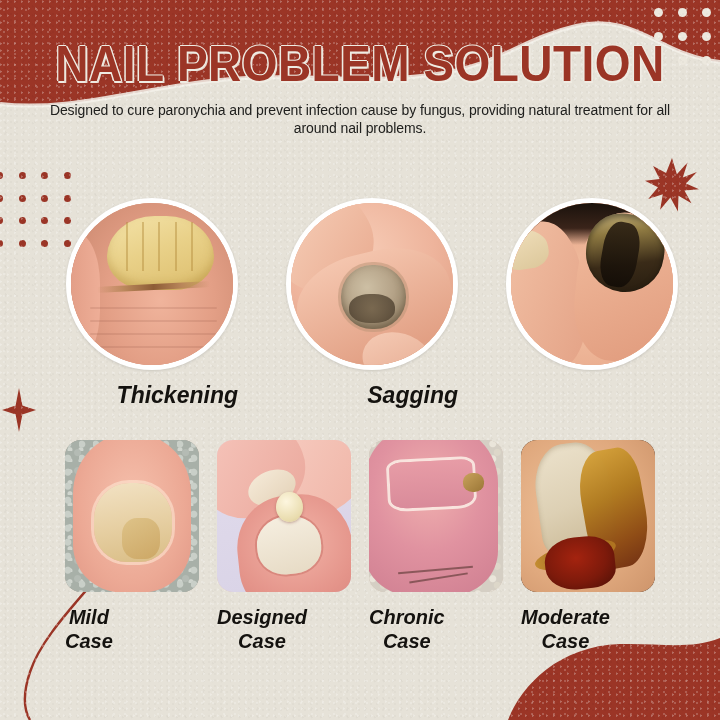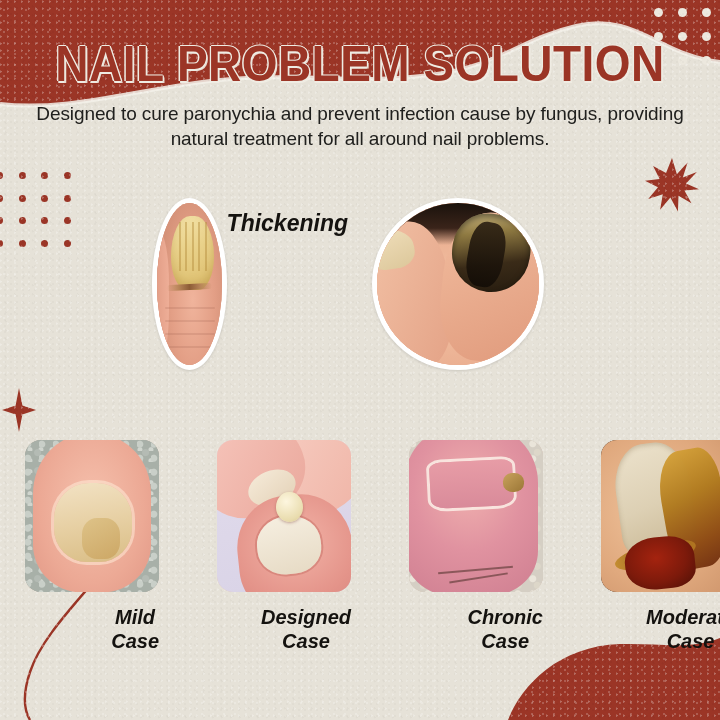--- a/index.html
+++ b/index.html
@@ -94,51 +94,51 @@
     transform:scaleX(.92);
     text-shadow:
        1.5px 0 0 #efece3, -1.5px 0 0 #efece3,
        0 1.5px 0 #efece3, 0 -1.5px 0 #efece3,
        2px 2px 0 rgba(239,236,227,.9);
     line-height:1.05;
   }
   .subtitle{
     margin:10px auto 0;
     width:660px;
-    font-size:19px;
+    font-size:14px;
     line-height:1.33;
     color:#20201e;
     letter-spacing:-.1px;
   }
 
   
   .row-circles{
     position:absolute; top:198px; left:0; width:720px; height:220px; z-index:4;
     display:flex; justify-content:center; gap:24px;
   }
-  .circle-item{ width:196px; display:flex; flex-direction:row; align-items:flex-start; }
+  .circle-item{ width:196px; display:flex; flex-direction:column; align-items:flex-end; }
 
   .circle-photo{
     width:172px; height:172px; border-radius:50%;
     border:5px solid #ffffff;
     overflow:hidden; position:relative;
     box-shadow:0 1px 3px rgba(0,0,0,.12);
     background:#e9c6b0;
   }
   .circle-caption{
     margin-top:12px;
     font-size:23px; font-weight:bold; font-style:italic;
     color:#14120f; white-space:nowrap;
   }
 
   .row-rects{
     position:absolute; top:440px; left:0; width:720px; z-index:4;
     display:flex; justify-content:center; gap:18px;
   }
-  .rect-item{ width:134px; display:flex; flex-direction:column; align-items:flex-end;margin-left:40px; }
+  .rect-item{ width:134px; display:flex; flex-direction:column; align-items:flex-start; }
   .rect-photo{
     width:134px; height:152px; border-radius:16px;
     overflow:hidden; position:relative; background:#e9c6b0;
   }
   .rect-caption{
     margin-top:14px;
     font-size:20px; font-weight:bold; font-style:italic;
     color:#14120f; text-align:center; line-height:1.18;
   }
 
@@ -464,20 +464,32 @@
           <div class="crack"></div>
           <div class="skinline" style="top:64%"></div>
           <div class="skinline" style="top:72%"></div>
           <div class="skinline" style="top:80%"></div>
           <div class="skinline" style="top:88%"></div>
         </div>
       </div>
       <div class="circle-caption">Thickening</div>
     </div>
 
+    <div class="circle-item">
+      <div class="circle-photo">
+        <div class="ph p-sag">
+          <div class="fingerA"></div>
+          <div class="fingerB"></div>
+          <div class="tipC"></div>
+          <div class="lesion"></div>
+          <div class="crust"></div>
+        </div>
+      </div>
+      <div class="circle-caption">Sagging</div>
+    </div>
 
     <div class="circle-item">
       <div class="circle-photo">
         <div class="ph p-mel">
           <div class="dark-top"></div>
           <div class="toeL">
               <div class="nl"></div>
             </div>
           <div class="toeR"></div>
           <div class="darknail"></div>

